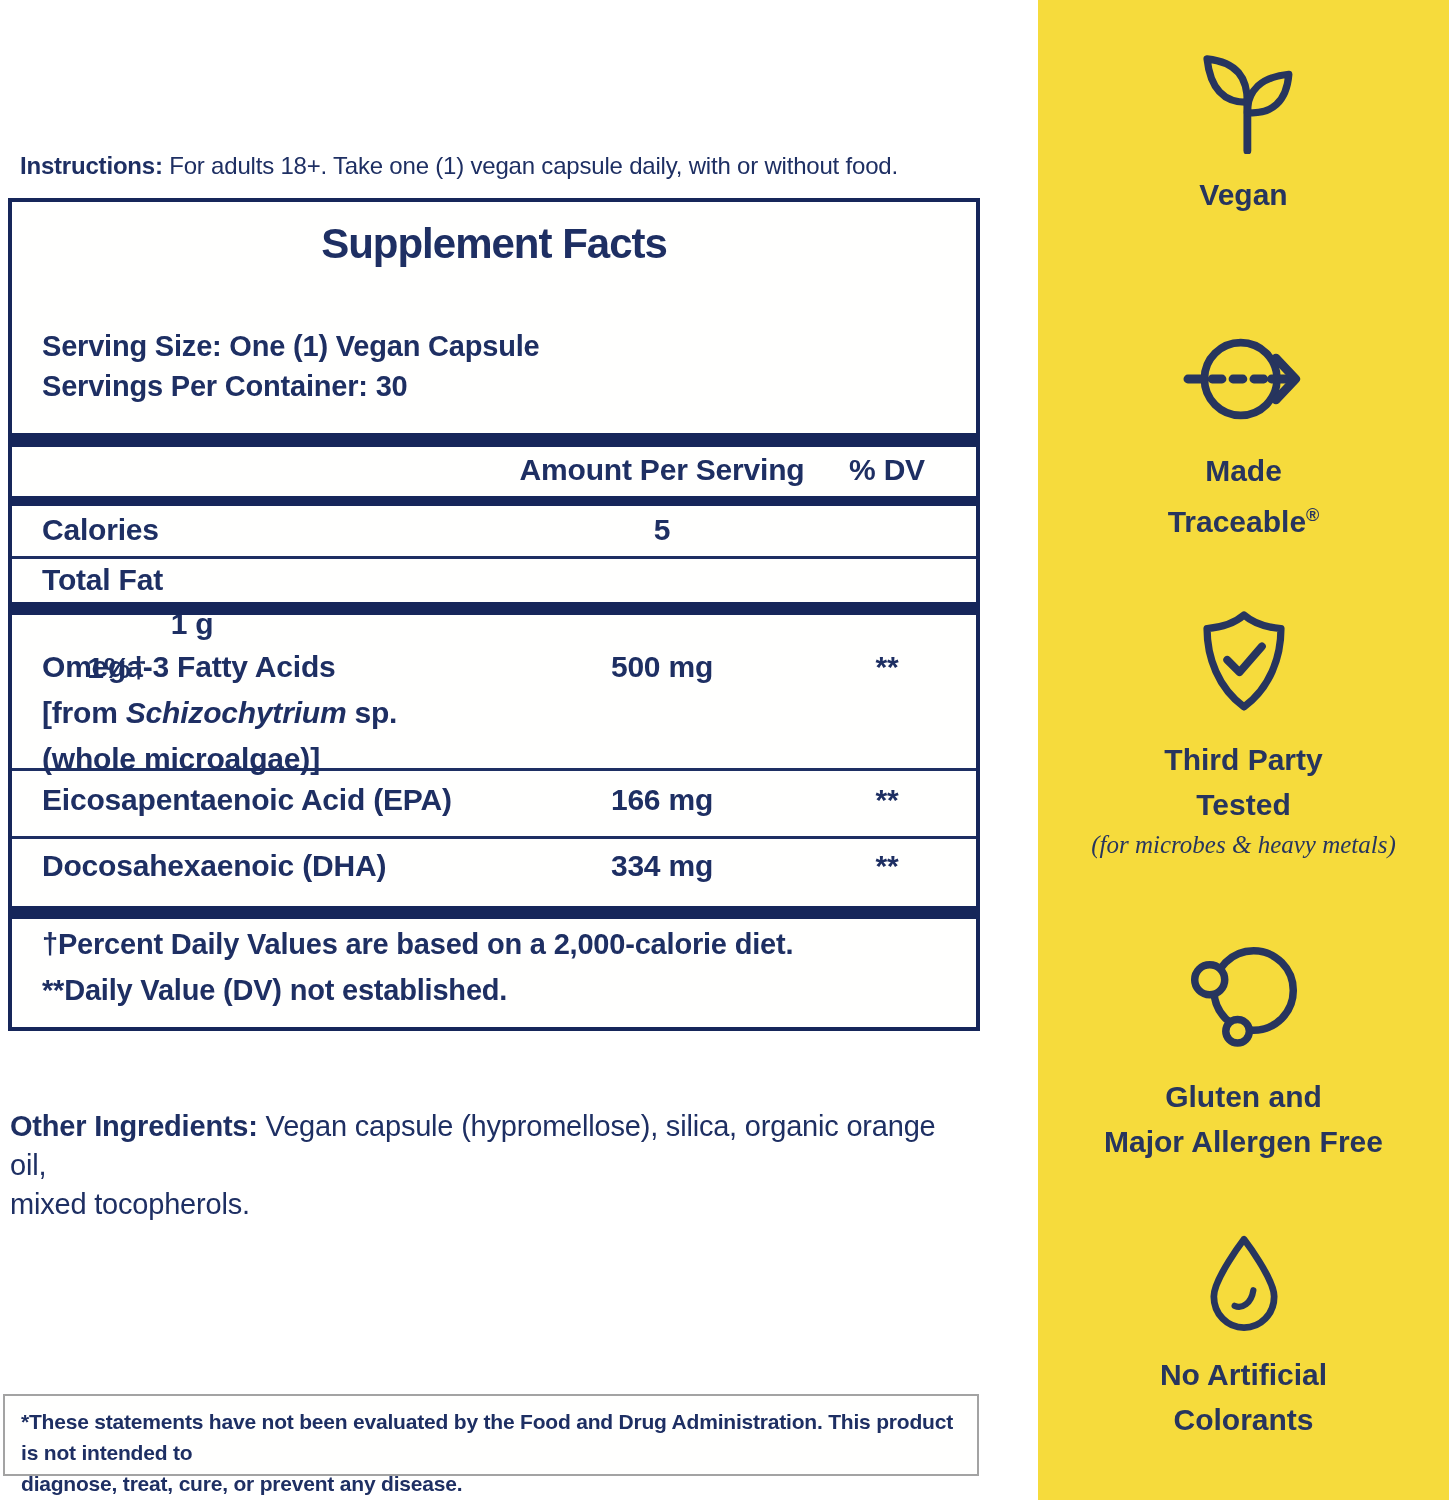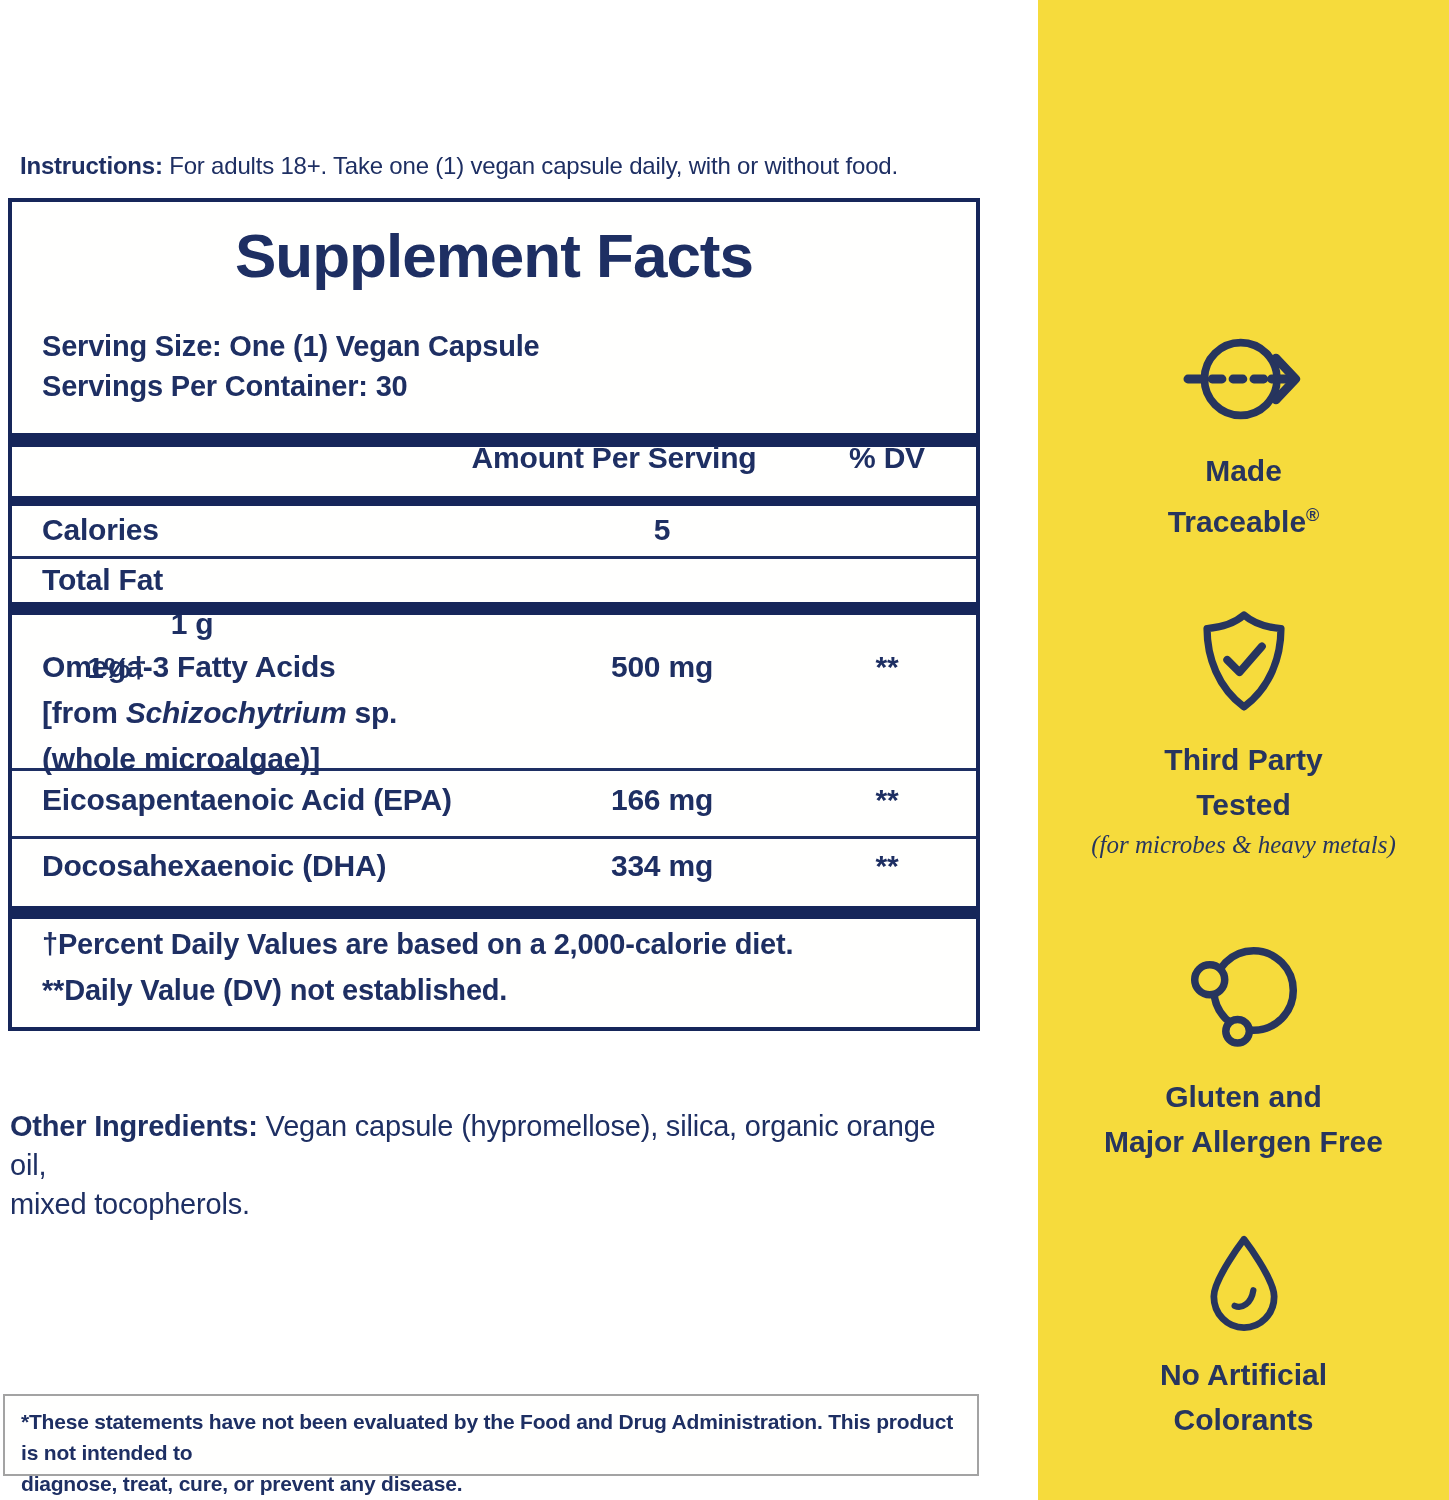--- a/index.html
+++ b/index.html
@@ -8,42 +8,42 @@
   .b{font-weight:bold;}
 
   
   .product-title{position:absolute;left:20px;top:44px;font-size:64px;font-weight:bold;
         letter-spacing:-1px;color:#24386f;line-height:1;}
   .instructions{position:absolute;left:20px;top:128px;font-size:24px;letter-spacing:-0.2px;}
 
   .facts-box{position:absolute;left:8px;top:198px;width:972px;height:833px;
         border:4px solid #16265a;box-sizing:border-box;background:#fffffe;}
   .sf-title{position:absolute;left:0;top:18px;width:100%;text-align:center;
-        font-size:62px;font-weight:bold;letter-spacing:-1px;}
+        font-size:42px;font-weight:bold;letter-spacing:-1px;}
   .sf-line{position:absolute;left:30px;font-size:29px;font-weight:bold;letter-spacing:-0.2px;}
   .sf-line.s1{top:128px;}
   .sf-line.s2{top:168px;}
 
   .bar{position:absolute;left:0;width:100%;background:#16265a;}
   .bar.a{top:231px;height:14px;}
   .bar.b2{top:294px;height:10px;}
   .bar.c{top:400px;height:13px;}
   .bar.d{top:704px;height:13px;}
   .thin{position:absolute;left:0;width:100%;height:3px;background:#1e2f63;}
   .thin.t1{top:354px;}
   .thin.t2{top:566px;}
   .thin.t3{top:634px;}
 
   .frow{position:absolute;left:0;width:100%;box-sizing:border-box;
         padding-left:30px;padding-right:14px;display:flex;
         font-size:30px;font-weight:bold;letter-spacing:-0.2px;}
   .frow .name{flex:1;text-align:left;}
   .frow .amt{width:300px;text-align:center;}
   .frow .dv{width:150px;text-align:center;}
-  .hdr{top:234px;line-height:44px;gap:48px;}
+  .hdr{top:246px;line-height:44px;}
   .r-cal{top:306px;line-height:44px;}
   .r-fat{top:356px;line-height:44px;flex-direction:column;}
   .r-omega{top:414px;line-height:46px;margin-top:28px;}
   .r-epa{top:576px;line-height:44px;}
   .r-dha{top:642px;line-height:44px;}
   .r-omega .name i{font-style:italic;}
   .fnote{position:absolute;left:30px;font-size:29px;font-weight:bold;letter-spacing:-0.2px;}
   .fnote.f1{top:726px;}
   .fnote.f2{top:772px;}
 
@@ -144,20 +144,28 @@
 
   <p class="other-ing"><span class="b">Other Ingredients:</span><span> Vegan capsule (hypromellose), silica, organic orange oil,</span><br><span>mixed tocopherols.</span></p>
 
   <div class="disclaimer-box">
     <div>*These statements have not been evaluated by the Food and Drug Administration. This product is not intended to</div>
     <div>diagnose, treat, cure, or prevent any disease.</div>
   </div>
 
   <aside class="rail">
 
+    <div class="badge bdg1">
+      <svg class="icon" width="112" height="112" viewBox="0 0 100 100">
+        <path d="M53,97 V52" stroke-width="7"></path>
+        <path d="M53,54 C32,54 20,42 17,15 C44,18 53,32 53,54 Z" stroke-width="6.5"></path>
+        <path d="M53,63 C53,43 66,31 90,29 C88,53 75,65 53,63 Z" stroke-width="6.5"></path>
+      </svg>
+      <div class="lbl">Vegan</div>
+    </div>
 
     <div class="badge bdg2">
       <svg class="icon" width="126" height="110" viewBox="0 0 114 100">
         <circle cx="54" cy="50" r="33" stroke-width="7"></circle>
         <path d="M6,50 H21" stroke-width="8"></path>
         <path d="M28,50 H80" stroke-width="8" stroke-dasharray="9 10"></path>
         <path d="M82,50 H100" stroke-width="8"></path>
         <path d="M86,31 L104,50 L86,69" stroke-width="8"></path>
       </svg>
       <div class="lbl"><span>Made</span><br><span>Traceable</span><sup class="reg">®</sup></div>

